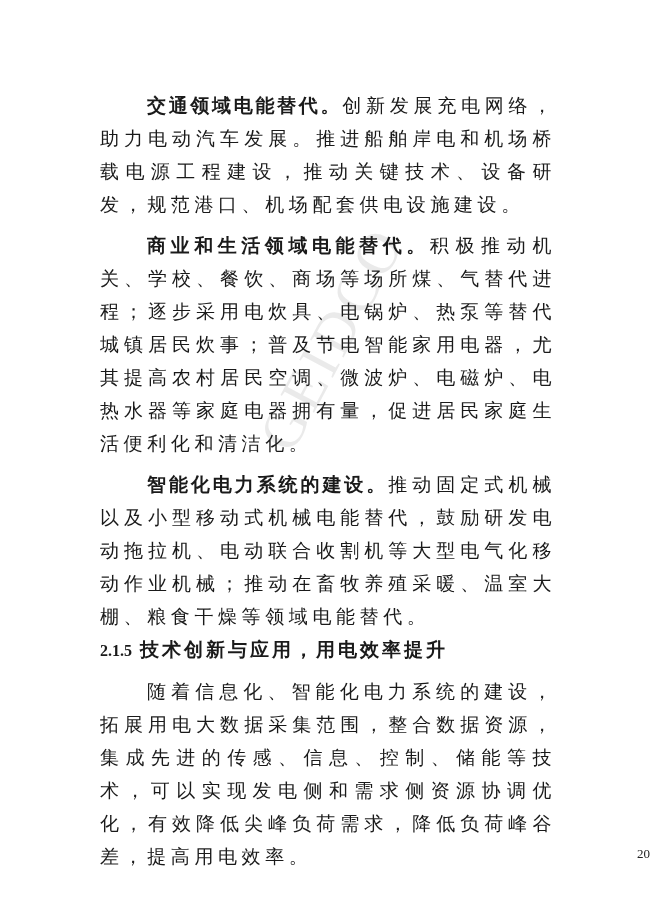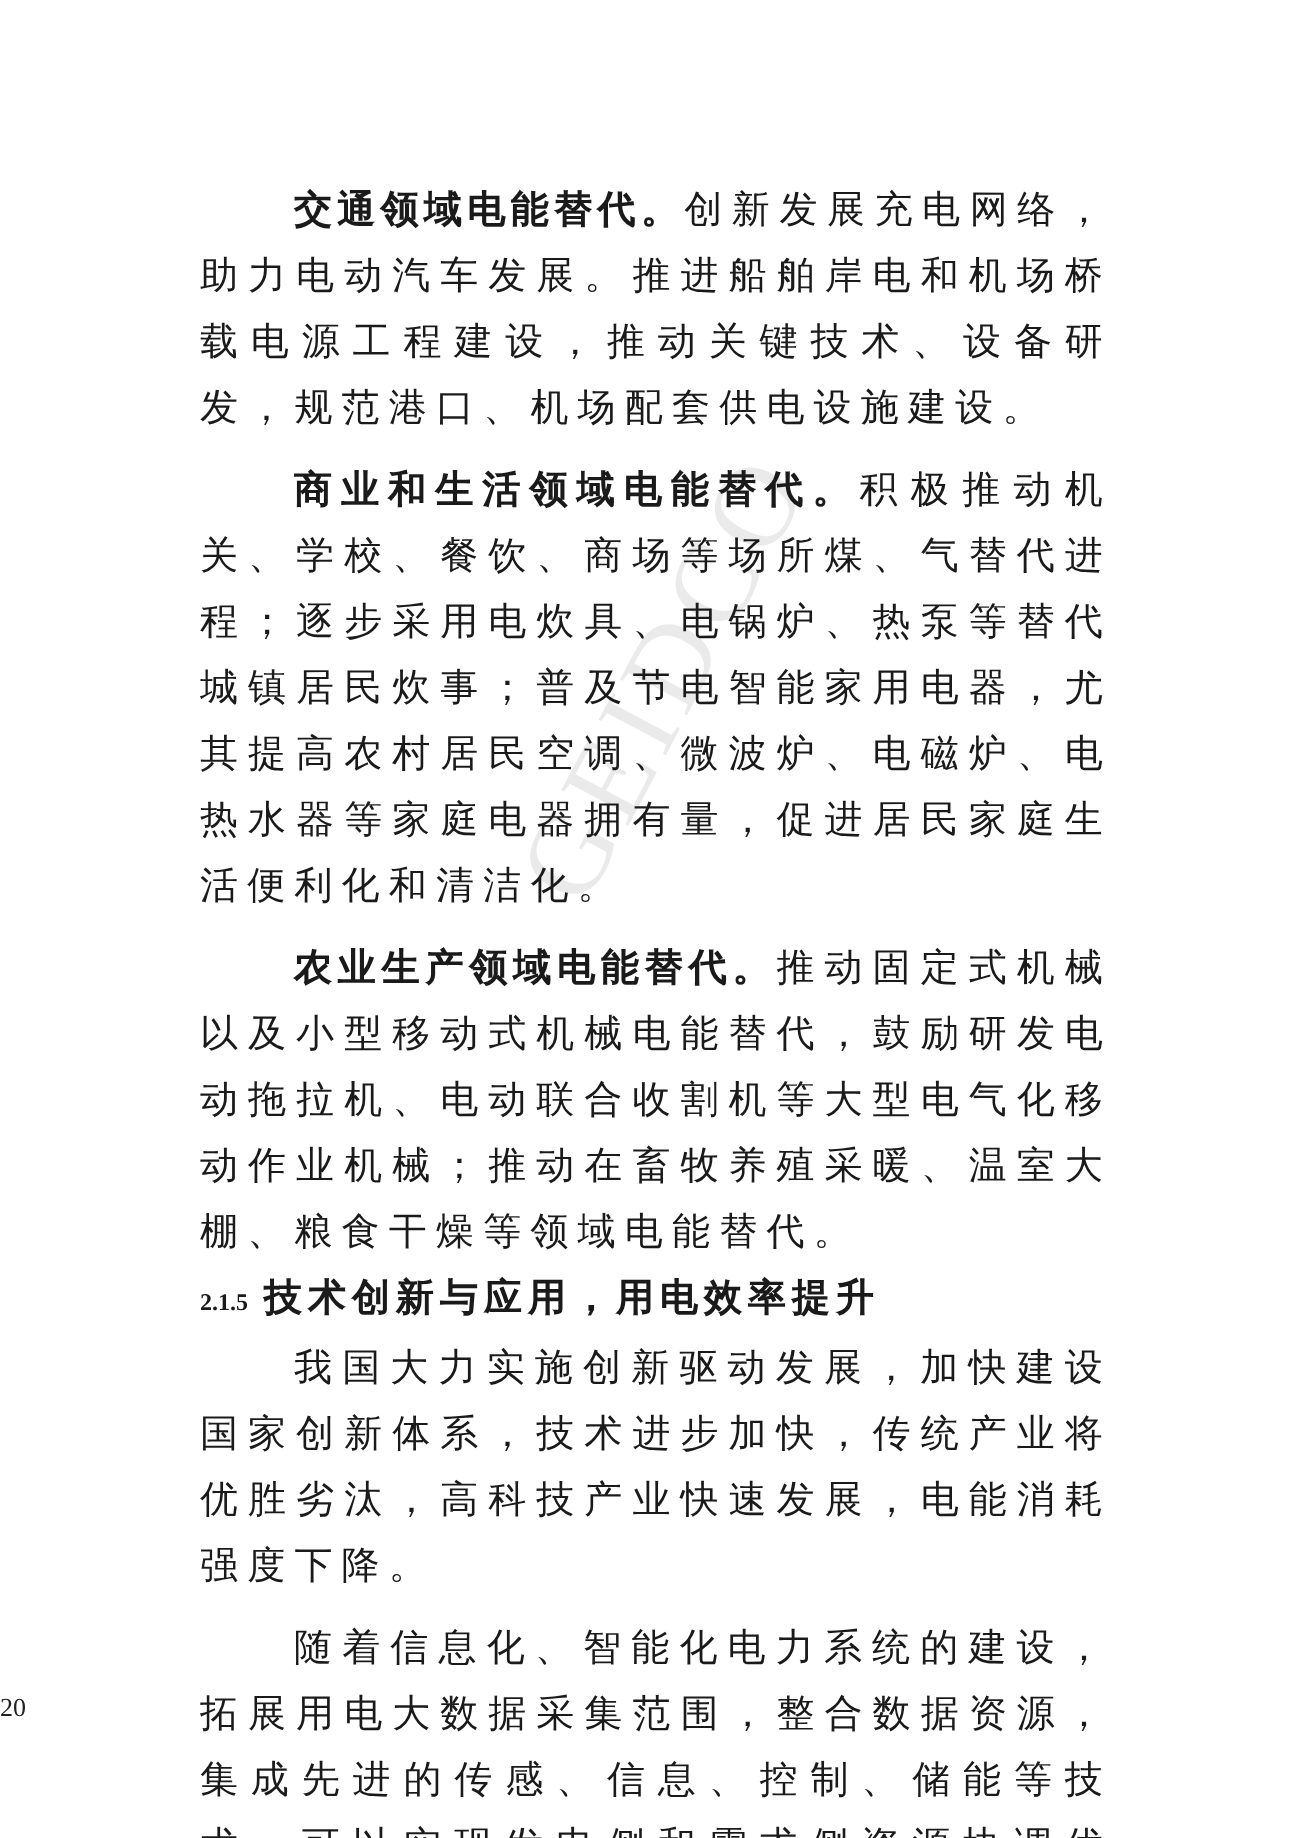--- a/index.html
+++ b/index.html
@@ -11,48 +11,45 @@
   .p {
     font-size: 19px; line-height: 33px; margin: 0; letter-spacing: 4.6px;
     text-align: justify; text-indent: 47px; word-break: break-all;
   }
   .p.first { text-indent: 0; }
   .p.gap { margin-top: 8px; font-family: Liberation Serif, serif; }
   .lead { font-weight: bold; letter-spacing: 2.5px; }
   .h {
     font-size: 19px; line-height: 33px; font-weight: bold; margin: 0; letter-spacing: 3px;
   }
-  .h .num { font-family: "Liberation Serif", serif; letter-spacing: 0; margin-right: 8px; font-size: 12px; }
-  .footer { position: absolute; top: 846px; left: 0; width: 650px; text-align: left;
+  .h .num { font-family: "Liberation Serif", serif; letter-spacing: 0; margin-right: 8px; font-size: 16px; }
+  .footer { position: absolute; top: 846px; left: 0; width: 650px; text-align: right;
     font-family: "Liberation Serif", serif; font-size: 13px; color: #222; }
   .watermark {
     position: absolute; left: 245px; top: 430px; font-family: "Liberation Serif", serif;
     font-size: 58px; color: rgba(160,160,160,0.22); transform: rotate(-62deg);
     transform-origin: left top; letter-spacing: 4px; pointer-events: none;
   }
 </style>
 </head>
 <body>
 
 <div class="watermark">GEIDCO</div>
 
 <div class="page">
   <p class="p gap">
     <span class="lead">交通领域电能替代。</span><span>创新发展充电网络，助力电动汽车发展。推进船舶岸电和机场桥载电源工程建设，推动关键技术、设备研发，规范港口、机场配套供电设施建设。</span>
   </p>
   <p class="p gap">
     <span class="lead">商业和生活领域电能替代。</span><span>积极推动机关、学校、餐饮、商场等场所煤、气替代进程；逐步采用电炊具、电锅炉、热泵等替代城镇居民炊事；普及节电智能家用电器，尤其提高农村居民空调、微波炉、电磁炉、电热水器等家庭电器拥有量，促进居民家庭生活便利化和清洁化。</span>
   </p>
   <p class="p gap">
-    <span class="lead">农业生产领域电能替代。</span><span>推动固定式机械以及小型移动式机械电能替代，鼓励研发电动拖拉机、电动联合收割机等大型电气化移动作业机械；推动在畜牧养殖采暖、温室大棚、粮食干燥等领域电能替代。</span>
+    <span class="lead">智能化电力系统的建设。</span><span>推动固定式机械以及小型移动式机械电能替代，鼓励研发电动拖拉机、电动联合收割机等大型电气化移动作业机械；推动在畜牧养殖采暖、温室大棚、粮食干燥等领域电能替代。</span>
   </p>
   <h3 class="h">
     <span class="num">2.1.5</span><span>技术创新与应用，用电效率提升</span>
   </h3>
-  <p class="p">
-    <span>我国大力实施创新驱动发展，加快建设国家创新体系，技术进步加快，传统产业将优胜劣汰，高科技产业快速发展，电能消耗强度下降。</span>
-  </p>
   <p class="p gap">
     <span>随着信息化、智能化电力系统的建设，拓展用电大数据采集范围，整合数据资源，集成先进的传感、信息、控制、储能等技术，可以实现发电侧和需求侧资源协调优化，有效降低尖峰负荷需求，降低负荷峰谷差，提高用电效率。</span>
   </p>
 </div>
 
 <div class="footer">20</div>
 
 </body></html>

